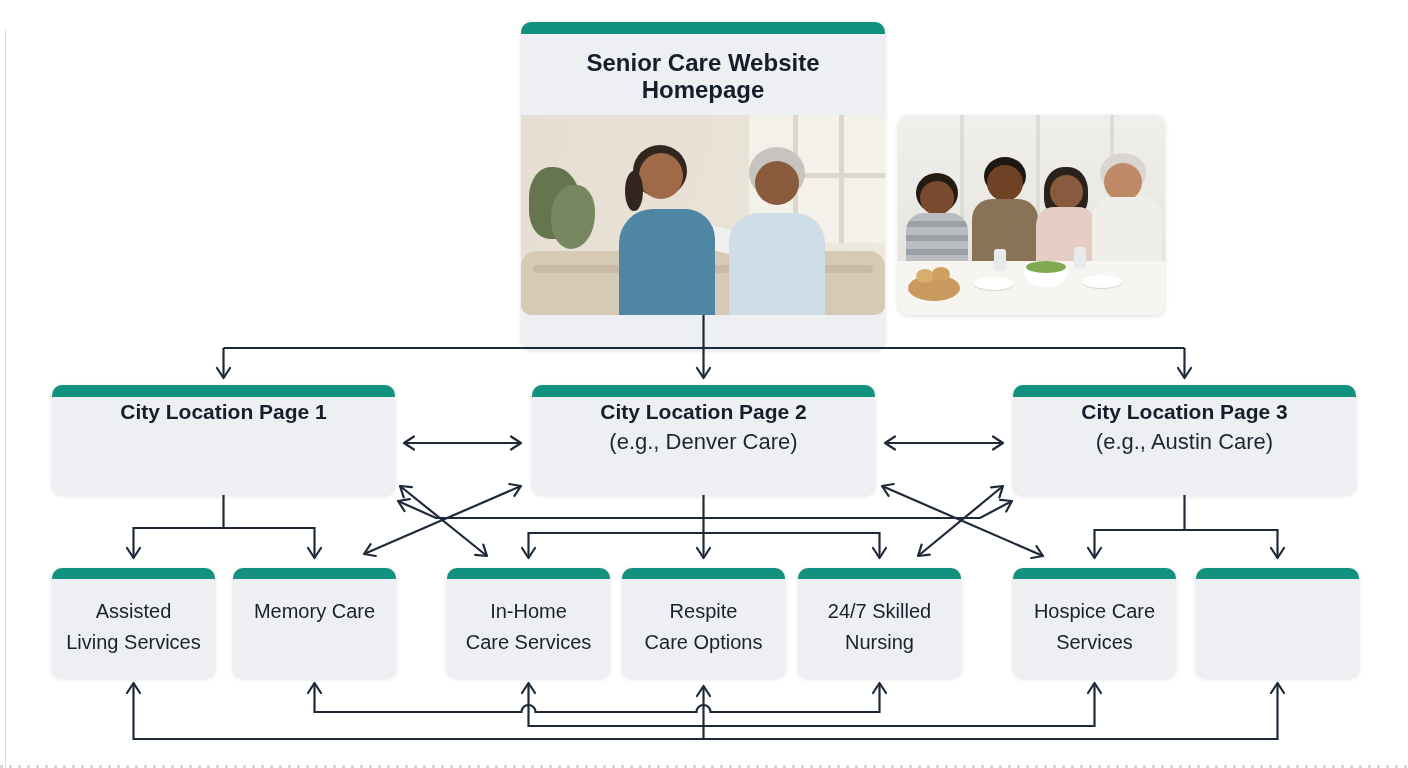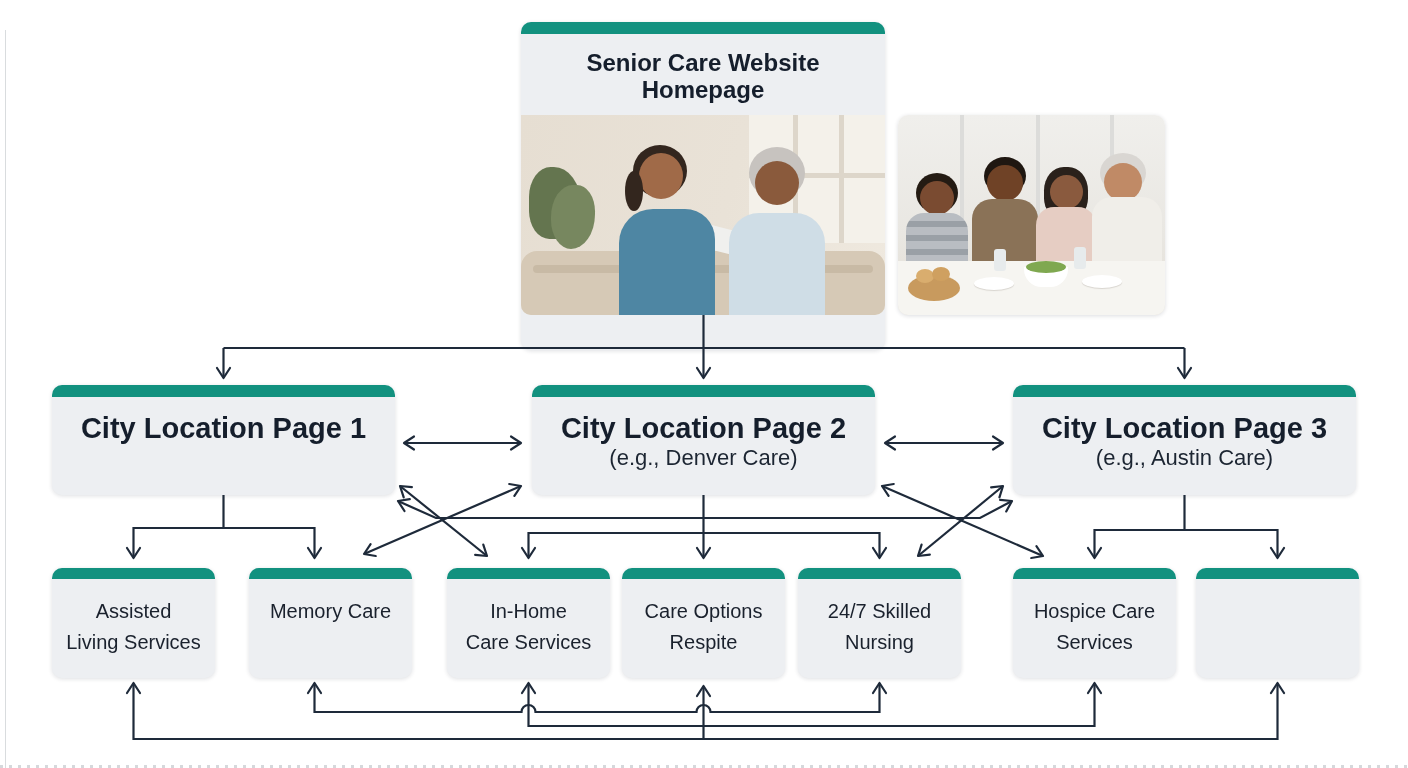--- a/index.html
+++ b/index.html
@@ -16,21 +16,21 @@
   
   .home{left:521px;top:22px;width:364px;height:328px;}
   .home .title{margin-top:15px;text-align:center;font-size:24px;line-height:27px;font-weight:700;}
   .photo1{position:absolute;left:0;top:93px;width:364px;height:200px;overflow:hidden;
           border-radius:0 0 10px 10px;background:linear-gradient(105deg,#e6ded2 0%,#e9e2d7 55%,#efe9df 100%);}
   .photo2{position:absolute;left:898px;top:115px;width:267px;height:200px;overflow:hidden;
           border-radius:10px;background:linear-gradient(180deg,#f0efec 0%,#e9e7e2 60%,#e3ded5 100%);
           box-shadow:0 1px 4px rgba(20,30,50,.15);}
   
   .city{top:385px;width:343px;height:110px;text-align:center;}
-  .city .t1{margin-top:16px;font-size:29px;line-height:30px;font-weight:700;}
+  .city .t1{font-size:21px;line-height:30px;font-weight:700;}
   .city .t2{font-size:22px;line-height:30px;font-weight:400;color:#1c2532;}
   
   .svc{top:568px;width:163px;height:110px;text-align:center;}
   .svc .bar{height:11px;}
   .svc .t{margin-top:17px;font-size:20px;line-height:31px;font-weight:400;color:#1a212d;}
   
   #connectors{position:absolute;left:0;top:0;pointer-events:none;}
   #connectors path{stroke:var(--line,#1E2A3A);stroke-width:2.2;fill:none;}
   #connectors marker path{stroke:var(--line,#1E2A3A);stroke-width:2.2;fill:none;}
   
@@ -125,38 +125,38 @@
   <div class="t2">(e.g., Austin Care)</div>
 </div>
 
 <div class="node svc" style="left:52px;">
   <div class="bar"></div>
   <div class="t">
     <div>Assisted</div>
     <div>Living Services</div>
   </div>
 </div>
-<div class="node svc" style="left:249px;">
+<div class="node svc" style="left:233px;">
   <div class="bar"></div>
   <div class="t">
     <div>Memory Care</div>
   </div>
 </div>
 <div class="node svc" style="left:447px;">
   <div class="bar"></div>
   <div class="t">
     <div>In-Home</div>
     <div>Care Services</div>
   </div>
 </div>
 <div class="node svc" style="left:622px;">
   <div class="bar"></div>
   <div class="t">
+    <div>Respite</div>
     <div>Care Options</div>
-    <div>Respite</div>
   </div>
 </div>
 <div class="node svc" style="left:798px;">
   <div class="bar"></div>
   <div class="t">
     <div>24/7 Skilled</div>
     <div>Nursing</div>
   </div>
 </div>
 <div class="node svc" style="left:1013px;">

